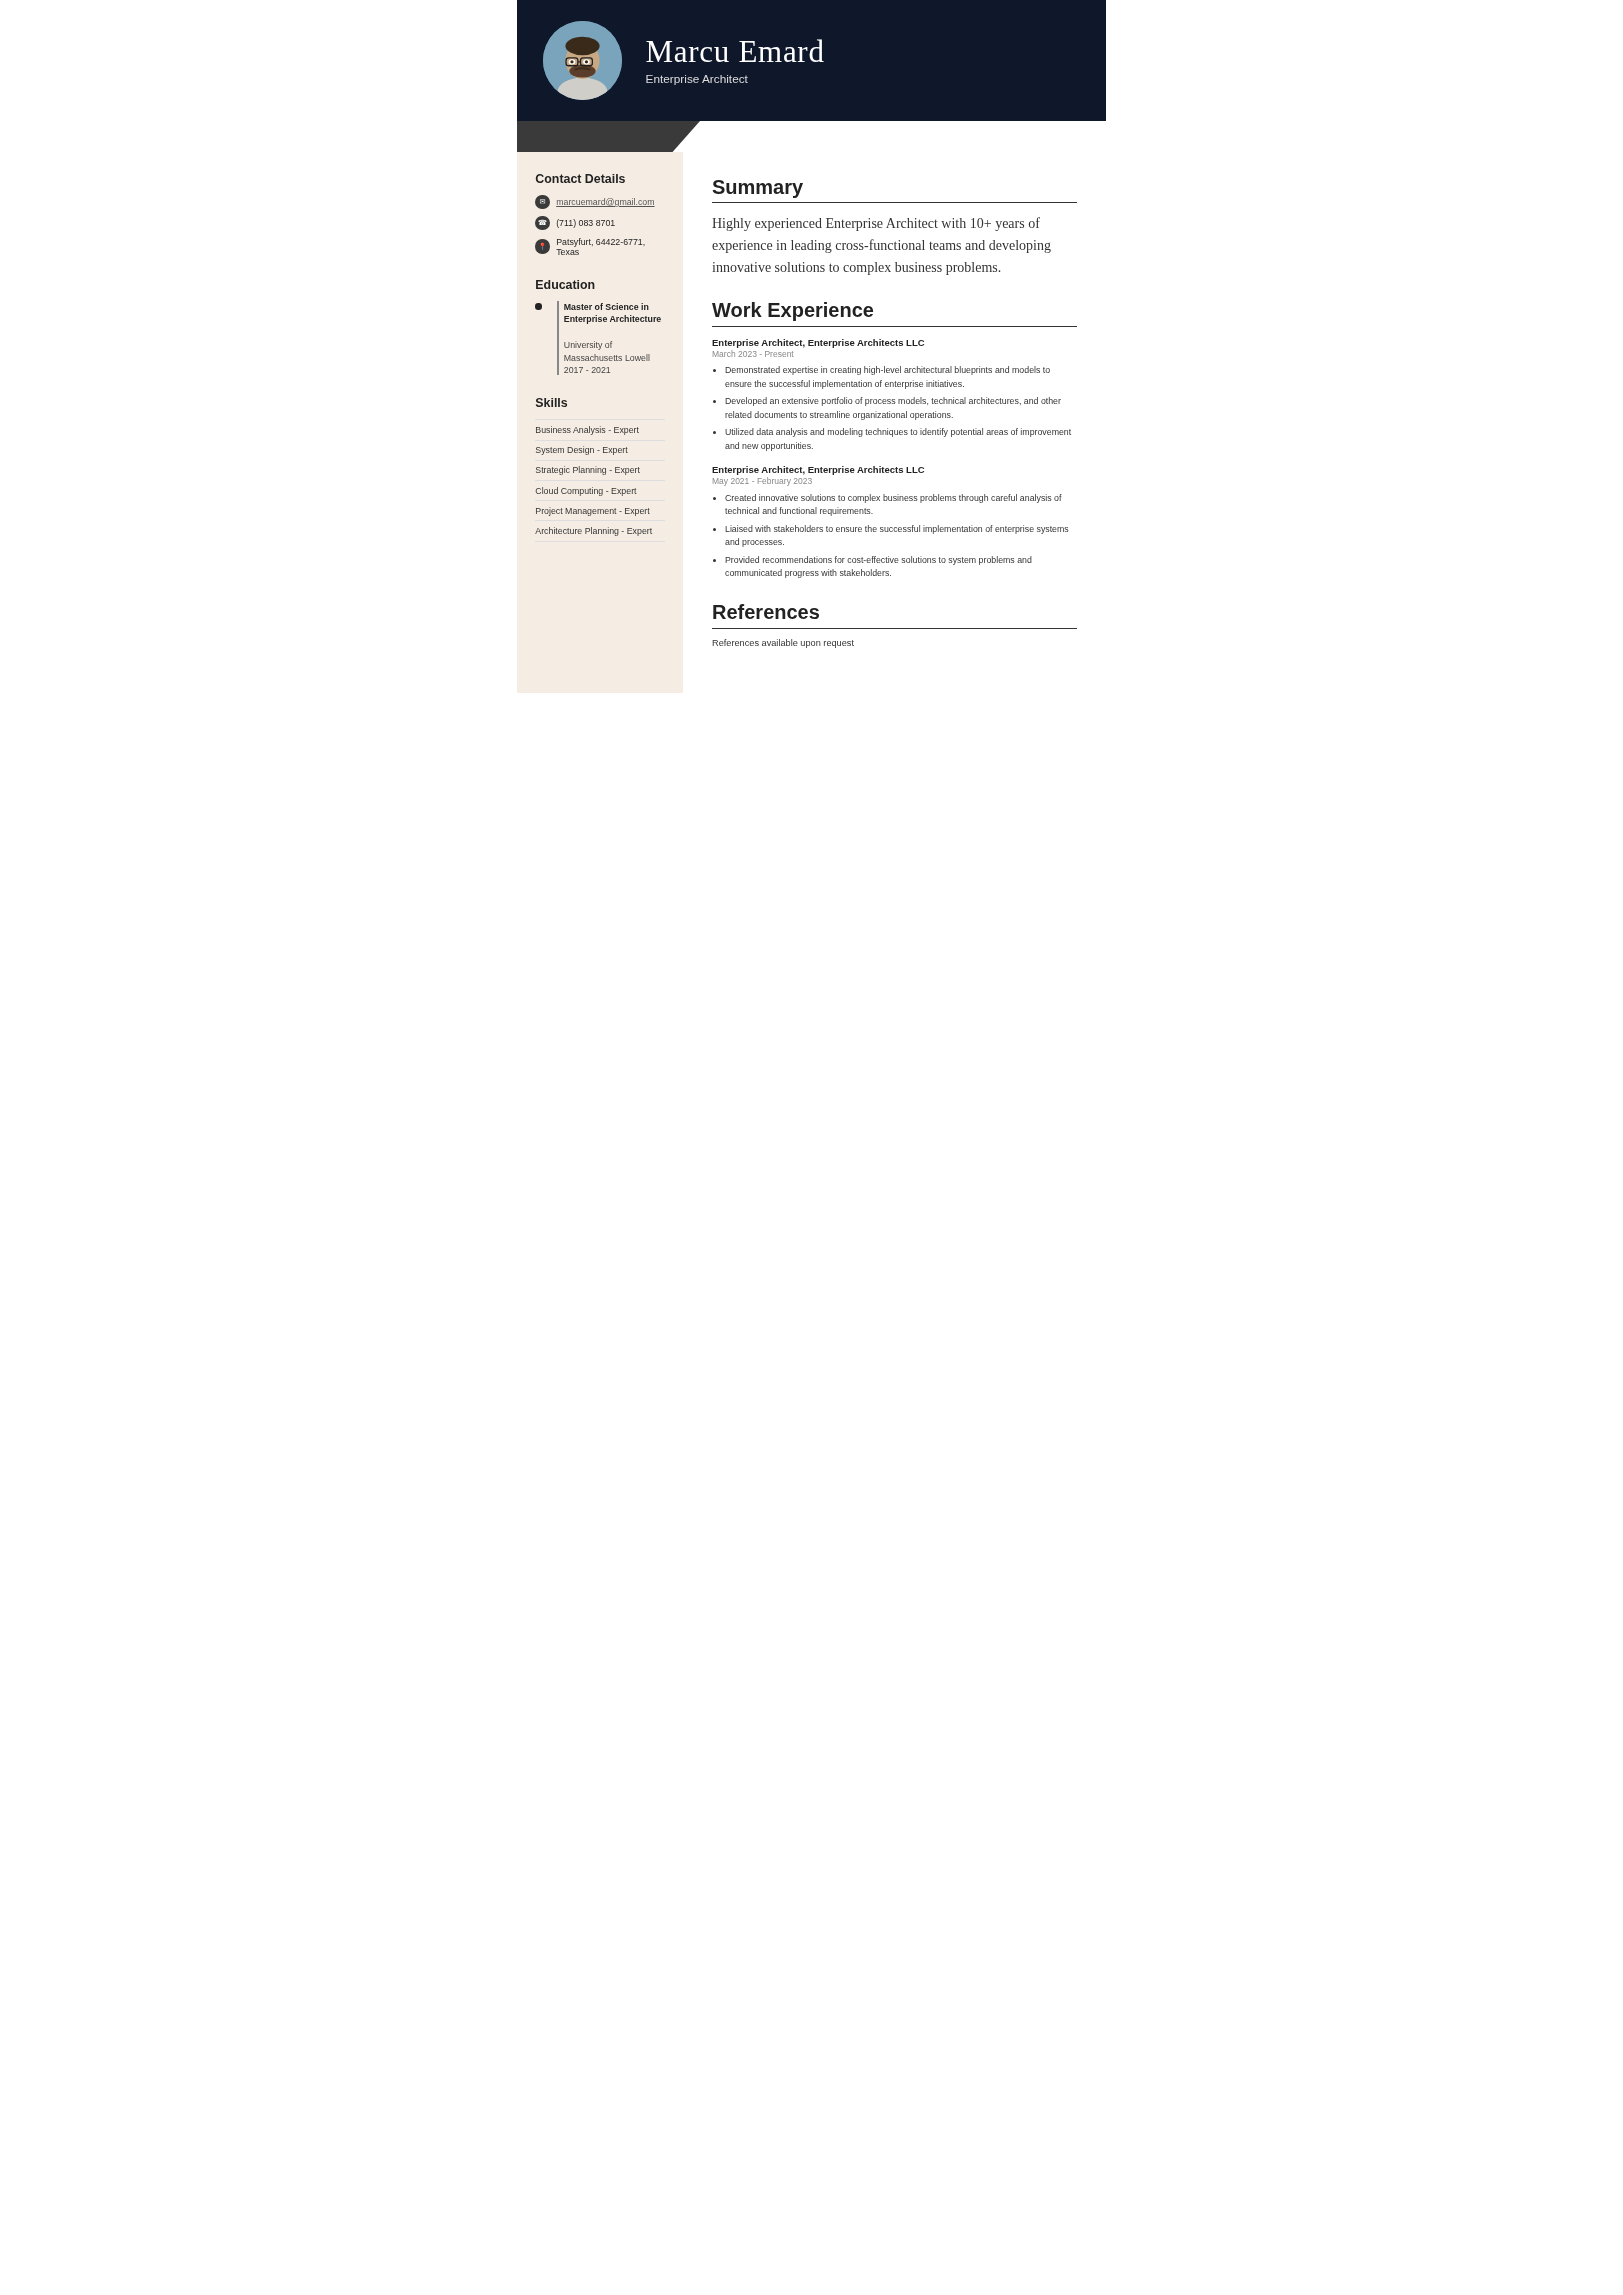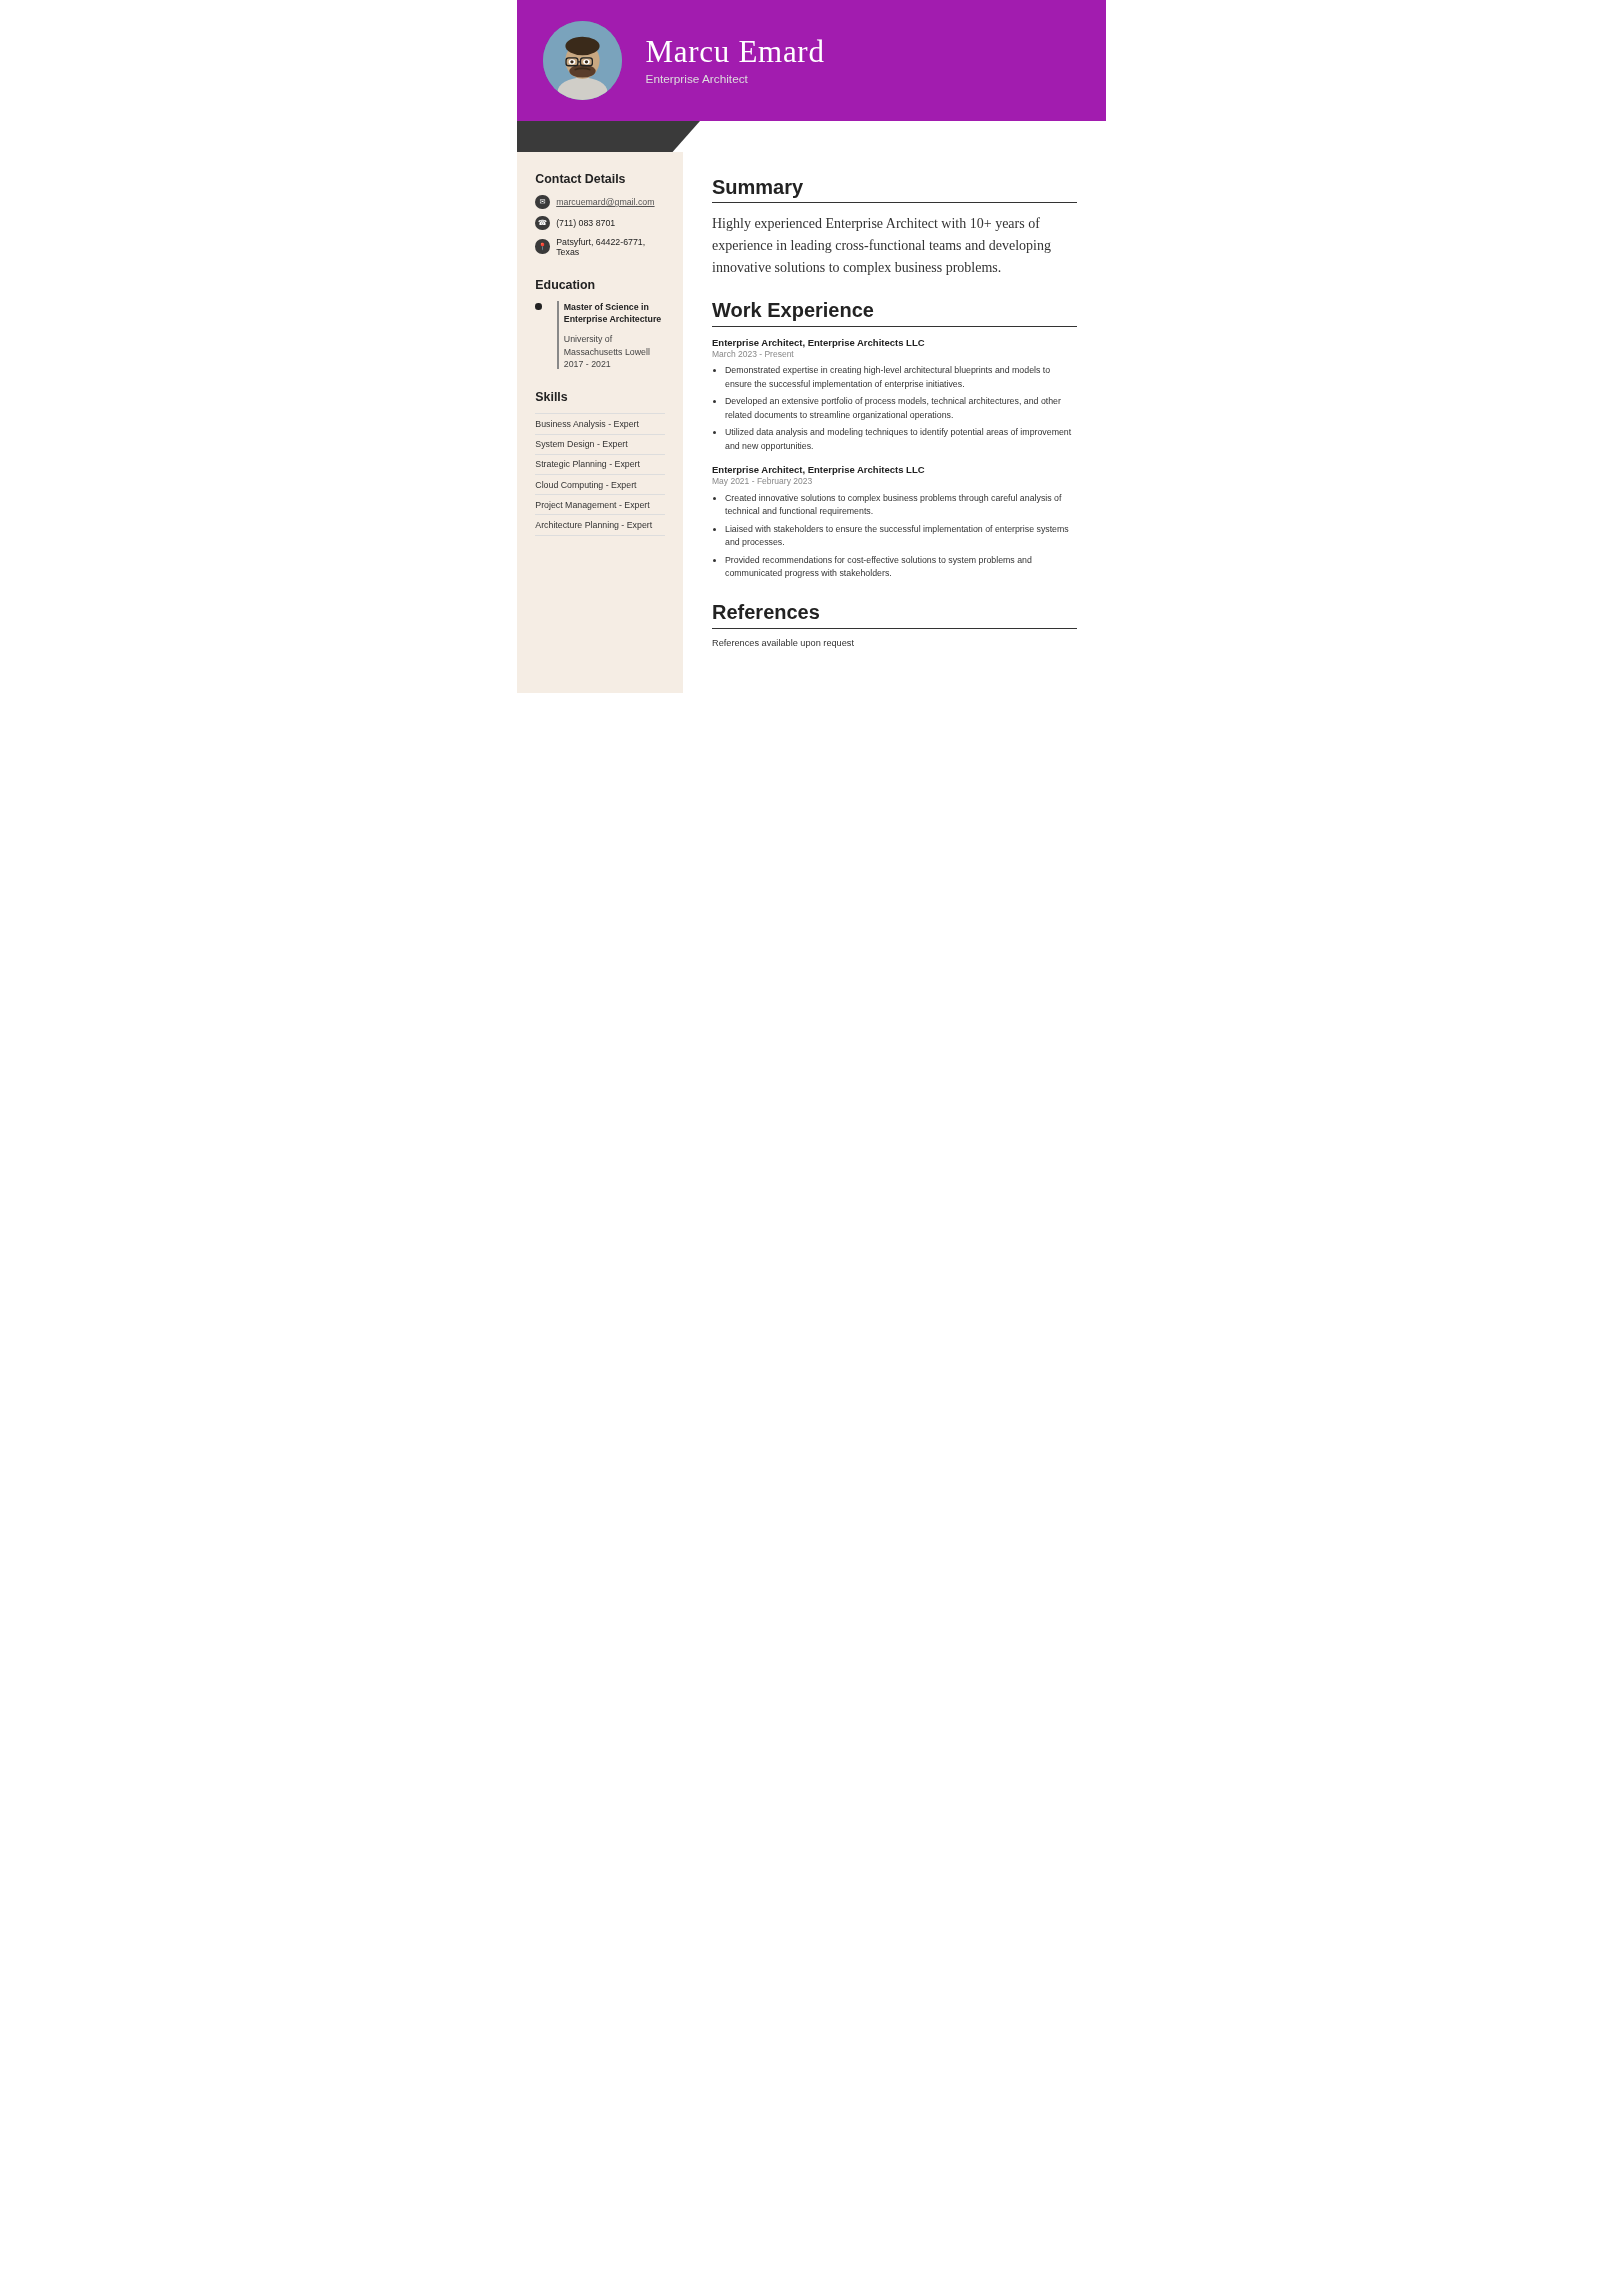--- a/index.html
+++ b/index.html
@@ -6,21 +6,21 @@
     body {
       font-family: Georgia, 'Times New Roman', serif;
       background: #fff;
       color: #222;
       width: 589px;
       margin: 0 auto;
     }
 
     
     .header {
-      background: #a21caf;
+      background: #0f172a;
       display: flex;
       align-items: center;
       padding: 21px 26px 21px 26px;
       min-height: 105px;
     }
     .avatar-wrap {
       flex-shrink: 0;
       margin-right: 23.6px;
     }
     .avatar-circle {
@@ -130,21 +130,21 @@
       margin-right: 6.5px;
       flex-shrink: 0;
     }
     .edu-degree {
       font-weight: 700;
       line-height: 1.4;
     }
     .edu-school {
       color: #444;
       line-height: 1.4;
-      margin-top: 8px;
+      margin-top: 14px;
     }
     .edu-years {
       color: #444;
       margin-top: 1.3px;
     }
     .edu-border-left {
       border-left: 2px solid #888;
       padding-left: 5.2px;
       margin-left: 1.3px;
     }

